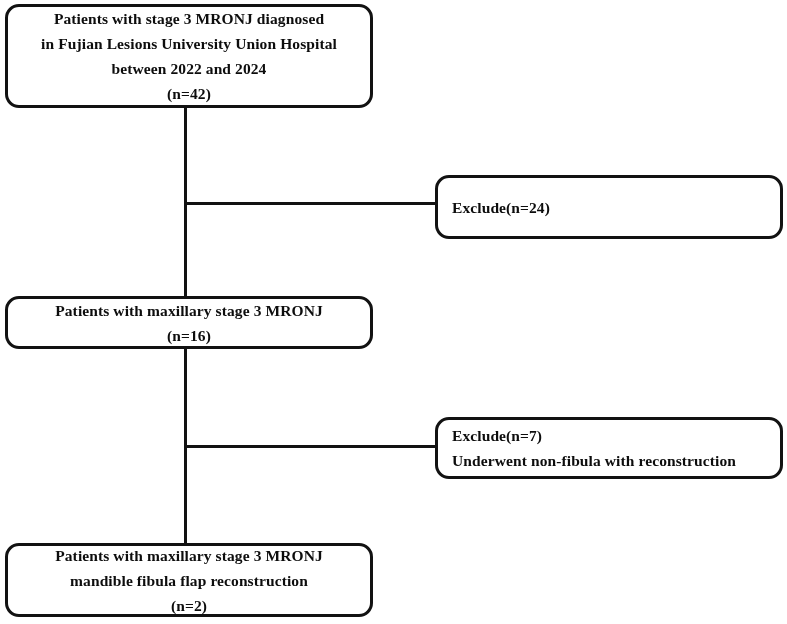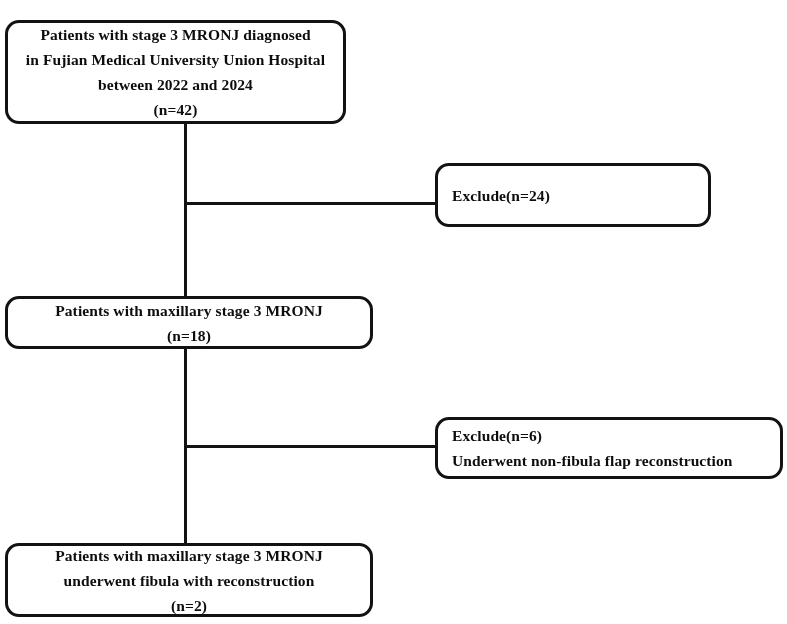--- a/index.html
+++ b/index.html
@@ -40,22 +40,22 @@
     align-items: flex-start;
     text-align: left;
     padding-left: 14px;
   }
   .node-line {
     display: block;
     white-space: nowrap;
   }
 
   
-  #node-enrolled      { left: 5px;   top: 20px;   width: 341px; height: 104px; }
-  #node-exclude-1     { left: 435px; top: 163px; width: 276px; height: 64px;  }
+  #node-enrolled      { left: 5px;   top: 4px;   width: 368px; height: 104px; }
+  #node-exclude-1     { left: 435px; top: 175px; width: 348px; height: 64px;  }
   #node-maxillary     { left: 5px;   top: 296px; width: 368px; height: 53px;  }
   #node-exclude-2     { left: 435px; top: 417px; width: 348px; height: 62px;  }
   #node-final         { left: 5px;   top: 543px; width: 368px; height: 74px;  }
 
   
   .connector {
     position: absolute;
     background: #121212;
   }
   .connector.v { width: 3px; }
@@ -74,38 +74,38 @@
   <div class="connector v" id="conn-trunk-1"></div>
 
   <div class="connector h" id="conn-branch-1"></div>
 
   <div class="connector v" id="conn-trunk-2"></div>
 
   <div class="connector h" id="conn-branch-2"></div>
 
   <div class="node center" id="node-enrolled">
     <span class="node-line">Patients with stage 3 MRONJ diagnosed</span>
-    <span class="node-line">in Fujian Medical University Union Hospital</span>
+    <span class="node-line">in Fujian Lesions University Union Hospital</span>
     <span class="node-line">between 2022 and 2024</span>
     <span class="node-line">(n=42)</span>
   </div>
 
   <div class="node left" id="node-exclude-1">
     <span class="node-line">Exclude(n=24)</span>
   </div>
 
   <div class="node center" id="node-maxillary">
     <span class="node-line">Patients with maxillary stage 3 MRONJ</span>
-    <span class="node-line">(n=18)</span>
+    <span class="node-line">(n=16)</span>
   </div>
 
   <div class="node left" id="node-exclude-2">
-    <span class="node-line">Exclude(n=6)</span>
-    <span class="node-line">Underwent non-fibula flap reconstruction</span>
+    <span class="node-line">Exclude(n=7)</span>
+    <span class="node-line">Underwent non-fibula with reconstruction</span>
   </div>
 
   <div class="node center" id="node-final">
     <span class="node-line">Patients with maxillary stage 3 MRONJ</span>
-    <span class="node-line">underwent fibula with reconstruction</span>
+    <span class="node-line">mandible fibula flap reconstruction</span>
     <span class="node-line">(n=2)</span>
   </div>
 
 </div>
 
 </body></html>

